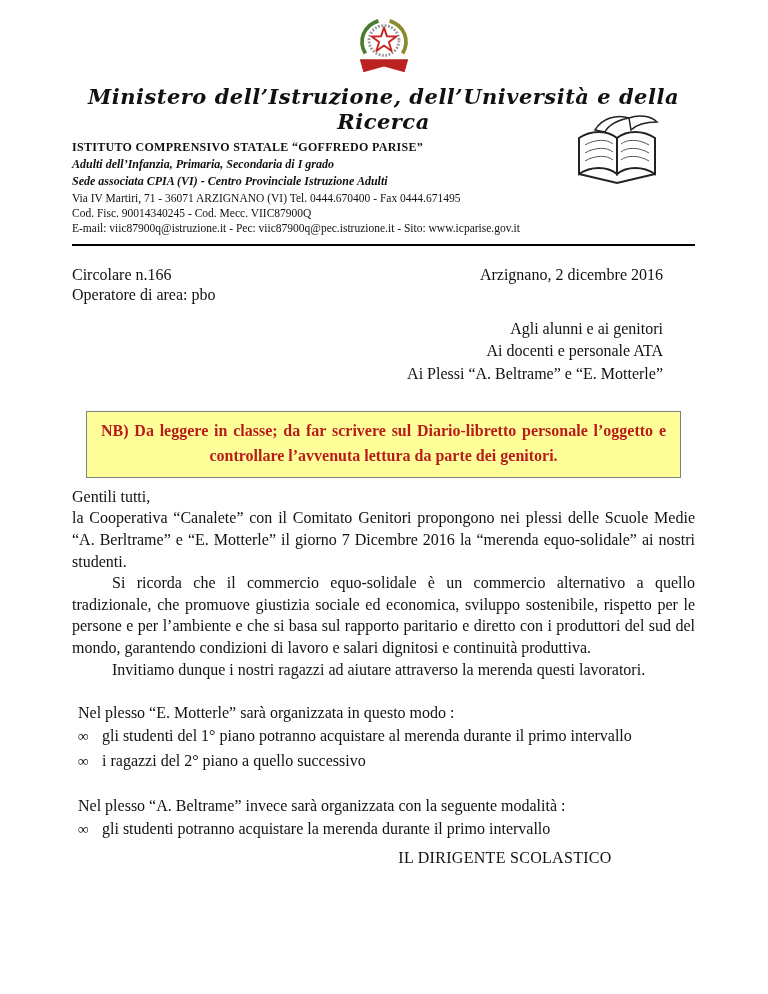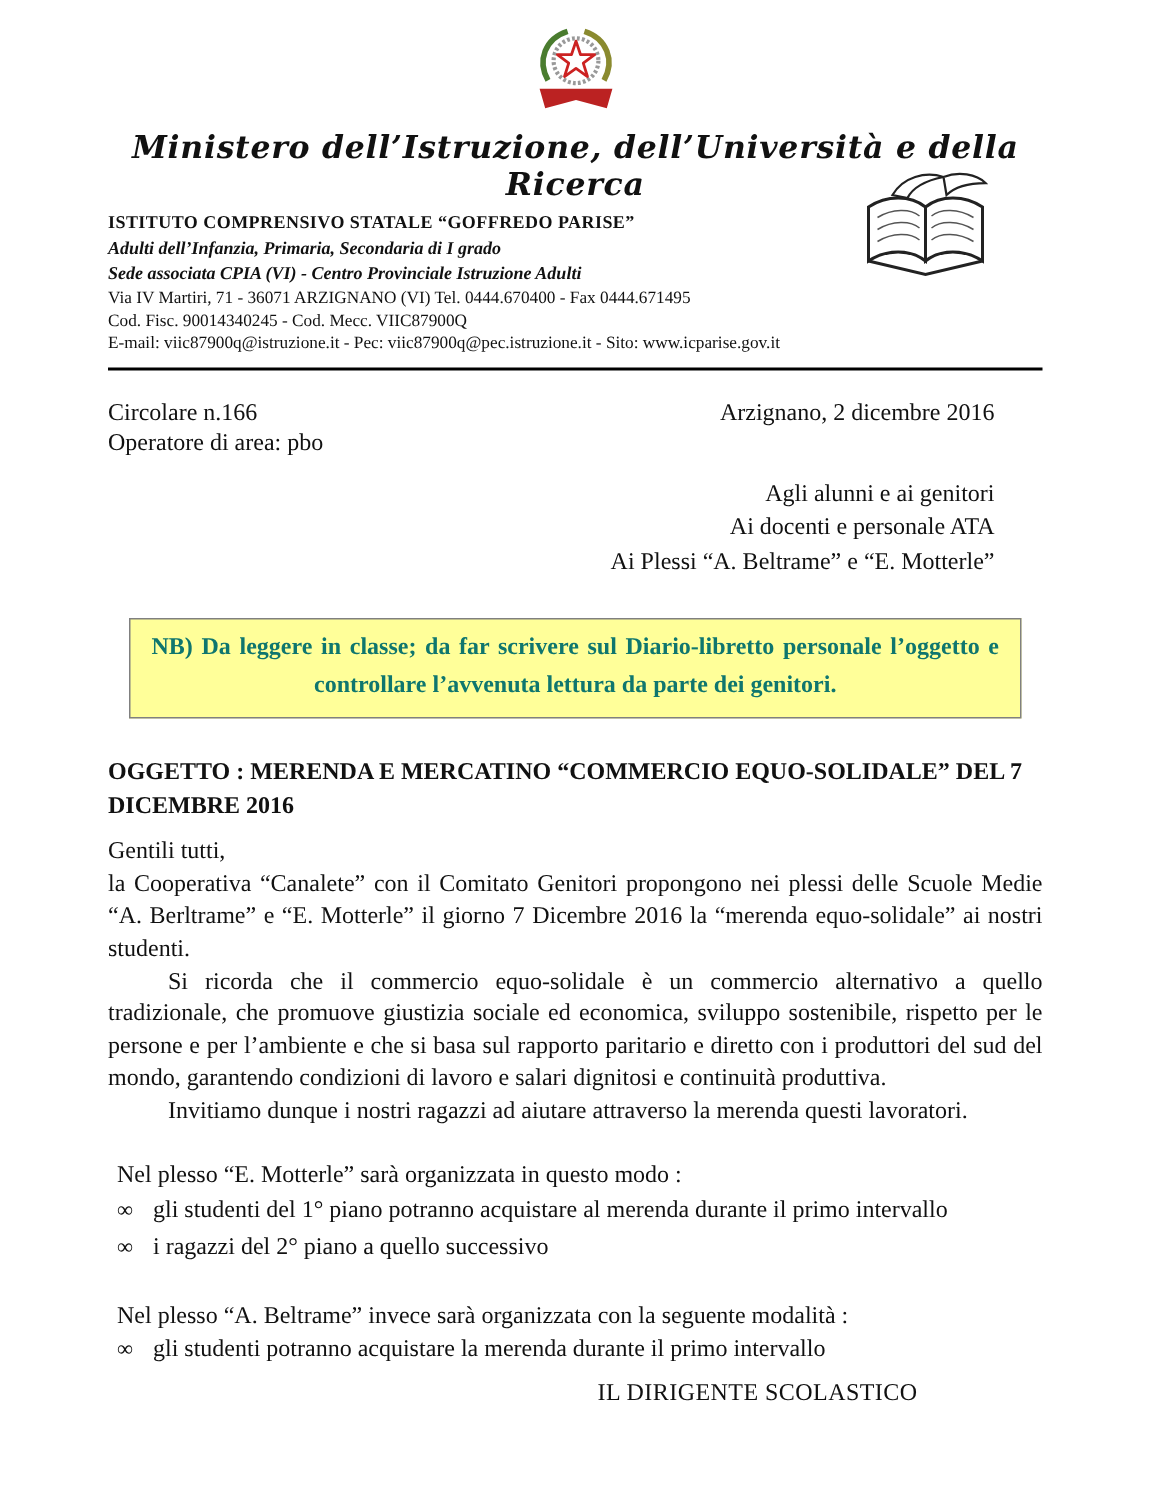--- a/index.html
+++ b/index.html
@@ -78,21 +78,21 @@
     margin-top: 14px;
     line-height: 1.4;
   }
 
   
   .notice-box {
     margin: 26px 14px 0 14px;
     background: #ffff99;
     border: 1px solid #808080;
     padding: 7px 14px 8px 14px;
-    color: #0f766e;
+    color: #b91c1c;
     font-weight: bold;
     font-size: 16px;
     line-height: 1.55;
     text-align: justify;
     text-align-last: center;
   }
 
   
   .subject {
     font-weight: bold;
@@ -182,21 +182,20 @@
   <div class="operator-line">Operatore di area: pbo</div>
 
   <div class="recipients">
     <div>Agli alunni e ai genitori</div>
     <div>Ai docenti e personale ATA</div>
     <div>Ai Plessi “A. Beltrame” e “E. Motterle”</div>
   </div>
 
   <div class="notice-box">NB) Da leggere in classe; da far scrivere sul Diario-libretto personale l’oggetto e controllare l’avvenuta lettura da parte dei genitori.</div>
 
-  <div class="subject">OGGETTO : MERENDA E MERCATINO “COMMERCIO EQUO-SOLIDALE” DEL 7 DICEMBRE 2016</div>
 
   <div class="greeting">Gentili tutti,</div>
   <p class="para">la Cooperativa “Canalete” con il Comitato Genitori propongono nei plessi delle Scuole Medie “A. Berltrame” e “E. Motterle” il giorno 7 Dicembre 2016 la “merenda equo-solidale” ai nostri studenti.</p>
   <p class="para indent">Si ricorda che il commercio equo-solidale è un commercio alternativo a quello tradizionale, che promuove giustizia sociale ed economica, sviluppo sostenibile, rispetto per le persone e per l’ambiente e che si basa sul rapporto paritario e diretto con i produttori del sud del mondo, garantendo condizioni di lavoro e salari dignitosi e continuità produttiva.</p>
   <p class="para indent">Invitiamo dunque i nostri ragazzi ad aiutare attraverso la merenda questi lavoratori.</p>
 
   <div class="list-block">
     <div class="list-heading">Nel plesso “E. Motterle” sarà organizzata in questo modo :</div>
     <div class="list-item">
       <span class="bullet">∞</span>

